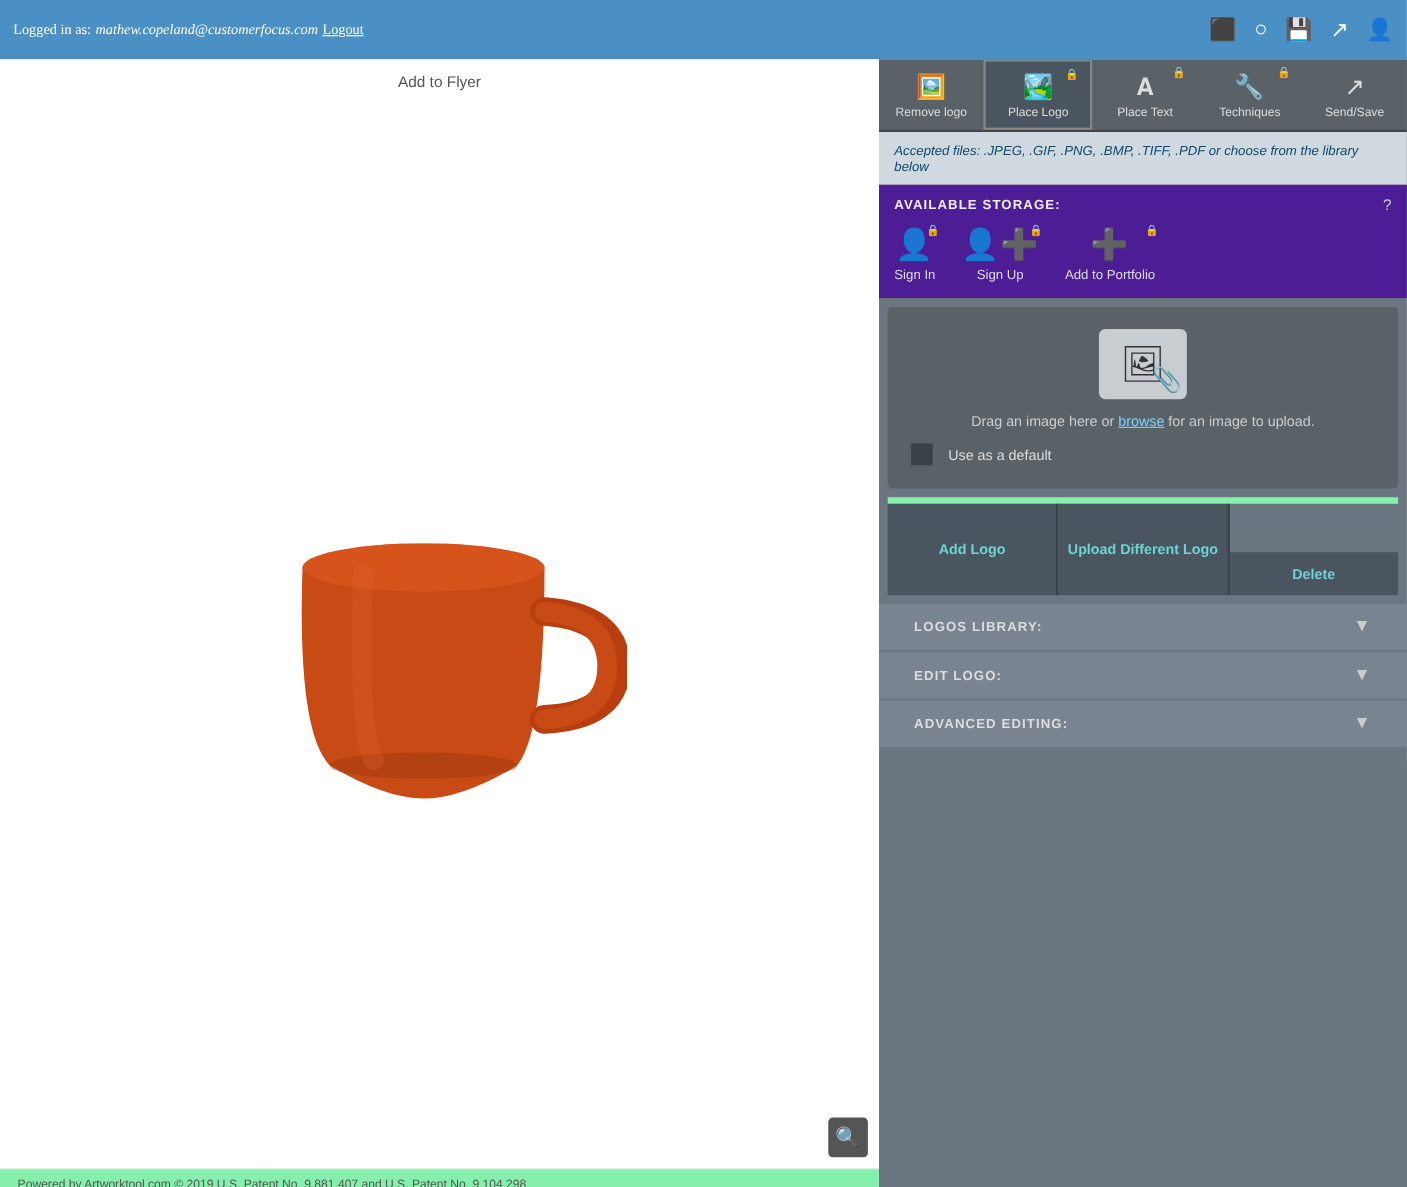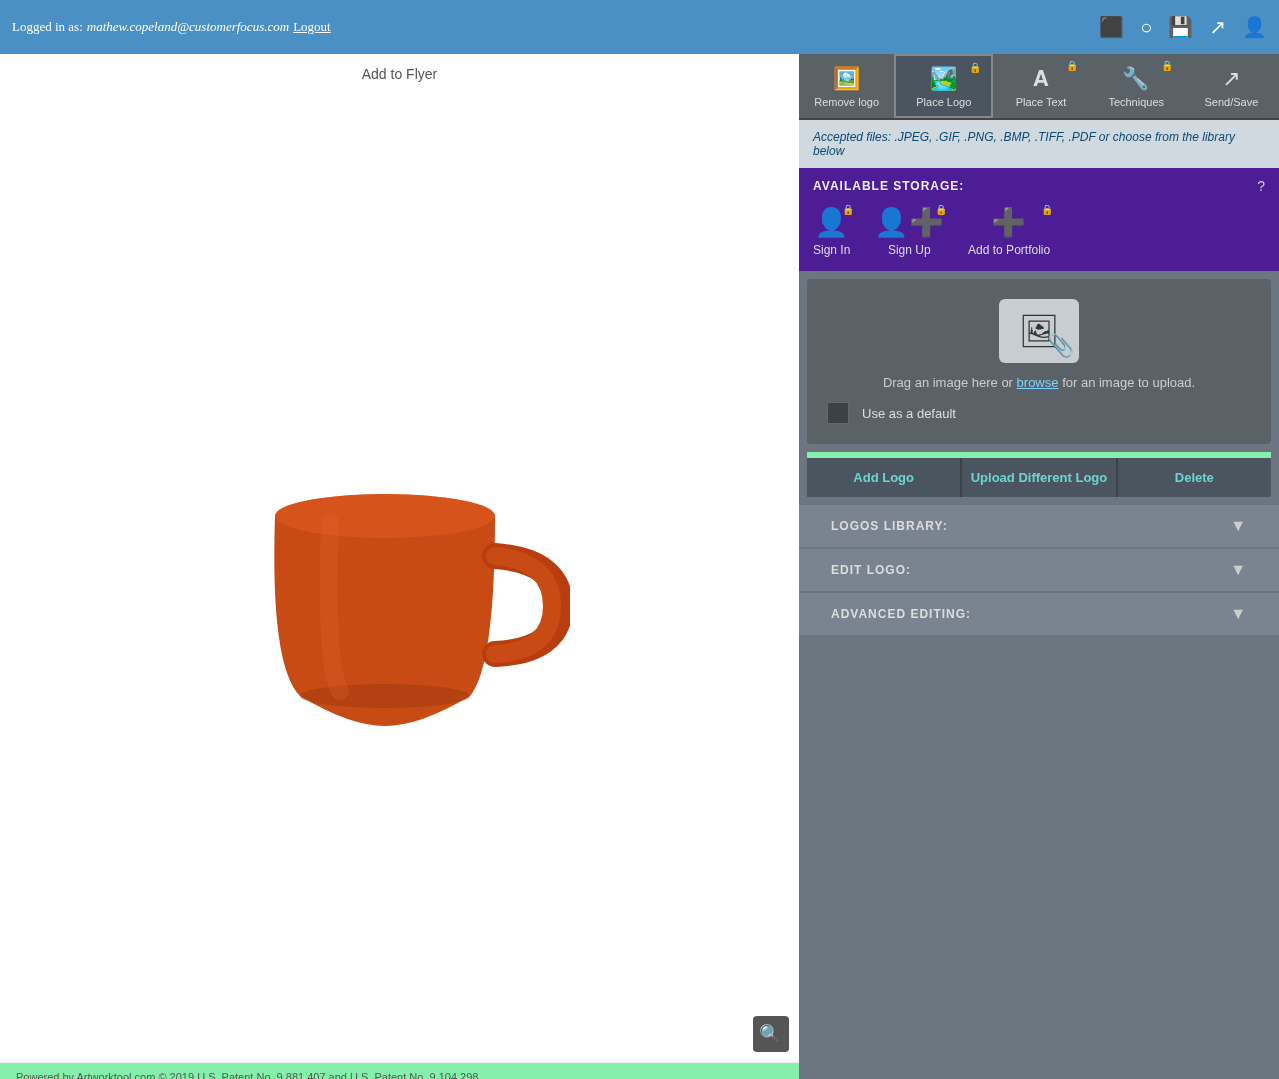--- a/index.html
+++ b/index.html
@@ -237,21 +237,21 @@
       padding: 12px 4px;
       font-size: 13px;
       font-weight: bold;
       cursor: pointer;
       border: none;
       border-right: 2px solid #3a4248;
       background: #4a5560;
       color: #6dd4d4;
       text-align: center;
     }
-    .action-btn:last-child { border-right: none; }
+    .action-btn:last-child { border-right: none; margin-top: 44px; }
 
     
     .collapse-section {
       background: #7a8490;
       margin: 0 0 2px 0;
     }
     .collapse-header {
       display: flex;
       align-items: center;
       justify-content: space-between;

